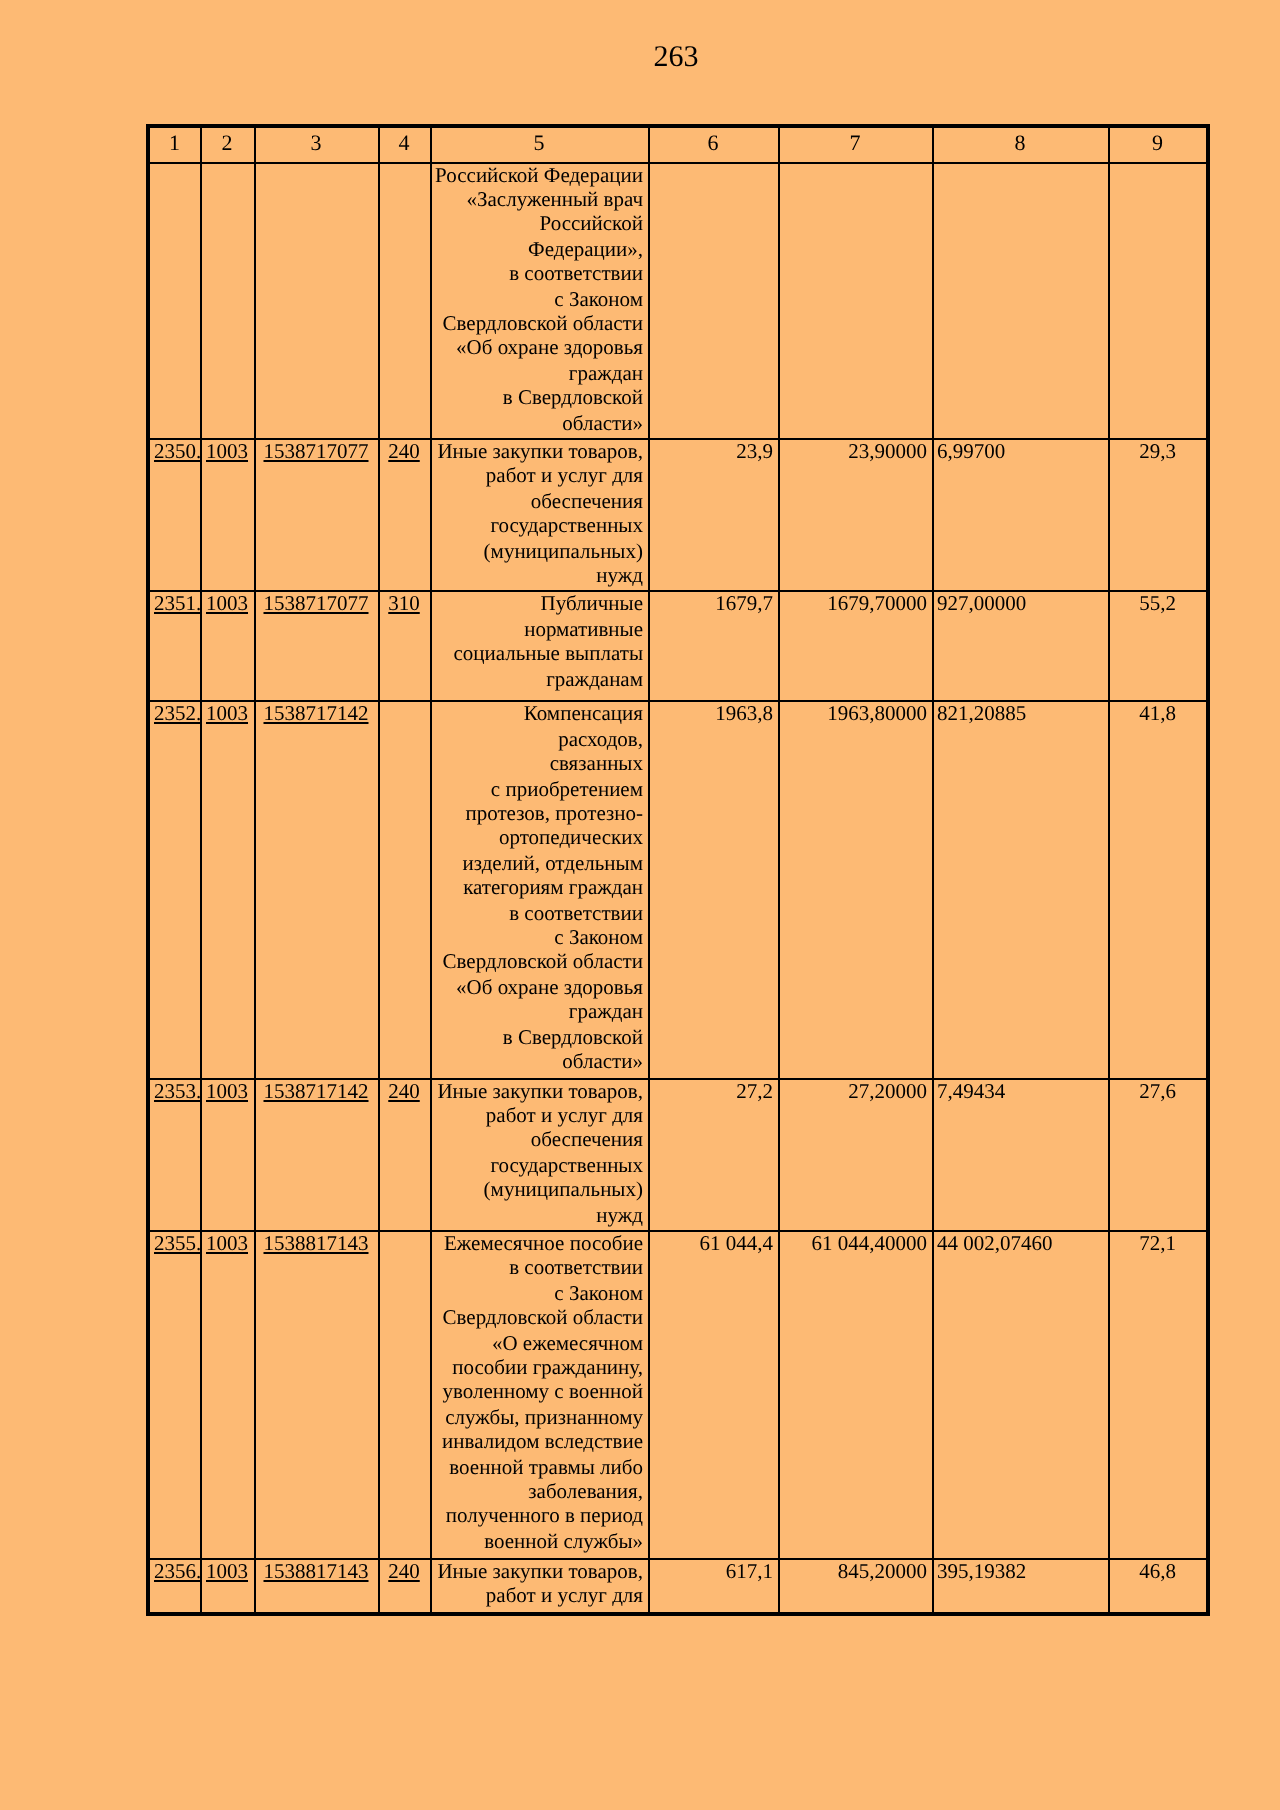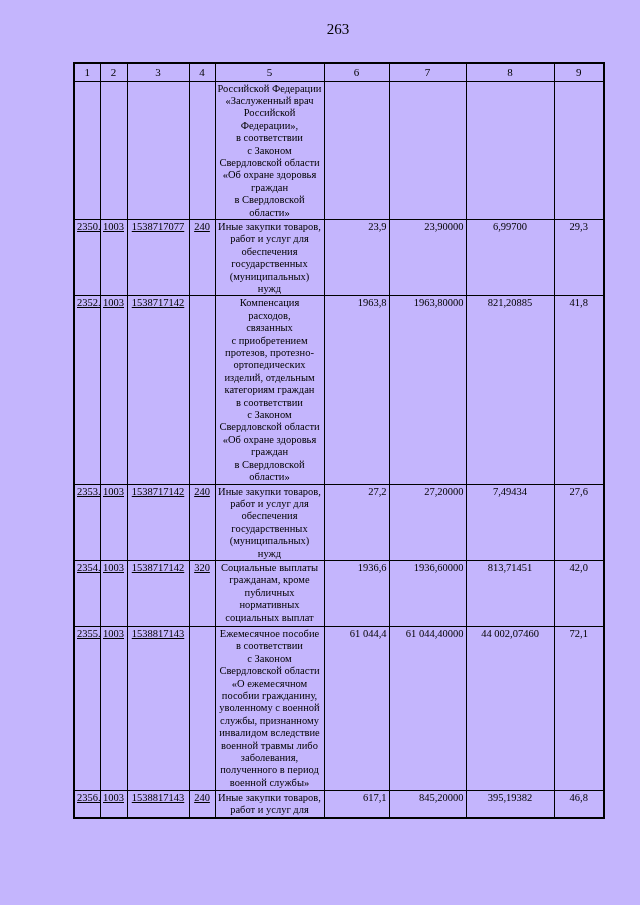--- a/index.html
+++ b/index.html
@@ -6,21 +6,21 @@
     margin: 0;
     padding: 0;
     background: #ffffff;
     color: #000000;
     font-family: "Liberation Serif", "DejaVu Serif", serif;
   }
   .page {
     position: relative;
     width: 640px;
     height: 905px;
-    background: #c4b5fd;
+    background: #fdba74;
     overflow: hidden;
   }
   .page-number {
     position: absolute;
     top: 20px;
     left: 73px;
     width: 530px;
     text-align: center;
     font-size: 15px;
     line-height: 18px;
@@ -43,24 +43,24 @@
     overflow: hidden;
     font-weight: normal;
   }
   table.budget th {
     text-align: center;
     font-size: 11px;
     line-height: 14px;
     padding: 1px 0 1px 0;
   }
   td.ca { text-align: center; text-decoration: underline; }
-  td.cname { text-align: center; white-space: pre-line; padding-left: 3px; }
+  td.cname { text-align: right; white-space: pre-line; padding-left: 3px; }
   td.cr6 { text-align: right; padding-right: 8px; margin-left: 16px; }
   td.cr7 { text-align: right; padding-right: 12px; margin-top: 20px; }
-  td.cr8 { text-align: center; padding-right: 11px; }
+  td.cr8 { text-align: left; padding-right: 11px; }
   td.cr9 { text-align: center; padding-right: 2px; }
 </style>
 </head>
 <body>
 
 <div class="page">
 
   <div class="page-number">263</div>
 
   <table class="budget">
@@ -118,20 +118,34 @@
         <td class="cname">Иные закупки товаров,
 работ и услуг для
 обеспечения
 государственных
 (муниципальных) нужд</td>
         <td class="cr6">23,9</td>
         <td class="cr7">23,90000</td>
         <td class="cr8">6,99700</td>
         <td class="cr9">29,3</td>
       </tr>
+      <tr style="height:55px">
+        <td class="ca">2351.</td>
+        <td class="ca">1003</td>
+        <td class="ca">1538717077</td>
+        <td class="ca">310</td>
+        <td class="cname">Публичные
+нормативные
+социальные выплаты
+гражданам</td>
+        <td class="cr6">1679,7</td>
+        <td class="cr7">1679,70000</td>
+        <td class="cr8">927,00000</td>
+        <td class="cr9">55,2</td>
+      </tr>
       <tr style="height:174px">
         <td class="ca">2352.</td>
         <td class="ca">1003</td>
         <td class="ca">1538717142</td>
         <td class="ca"></td>
         <td class="cname">Компенсация расходов,
 связанных
 с приобретением
 протезов, протезно-
 ортопедических
@@ -157,35 +171,20 @@
         <td class="cname">Иные закупки товаров,
 работ и услуг для
 обеспечения
 государственных
 (муниципальных) нужд</td>
         <td class="cr6">27,2</td>
         <td class="cr7">27,20000</td>
         <td class="cr8">7,49434</td>
         <td class="cr9">27,6</td>
       </tr>
-      <tr style="height:66px">
-        <td class="ca">2354.</td>
-        <td class="ca">1003</td>
-        <td class="ca">1538717142</td>
-        <td class="ca">320</td>
-        <td class="cname">Социальные выплаты
-гражданам, кроме
-публичных
-нормативных
-социальных выплат</td>
-        <td class="cr6">1936,6</td>
-        <td class="cr7">1936,60000</td>
-        <td class="cr8">813,71451</td>
-        <td class="cr9">42,0</td>
-      </tr>
       <tr style="height:164px">
         <td class="ca">2355.</td>
         <td class="ca">1003</td>
         <td class="ca">1538817143</td>
         <td class="ca"></td>
         <td class="cname">Ежемесячное пособие
 в соответствии
 с Законом
 Свердловской области
 «О ежемесячном

